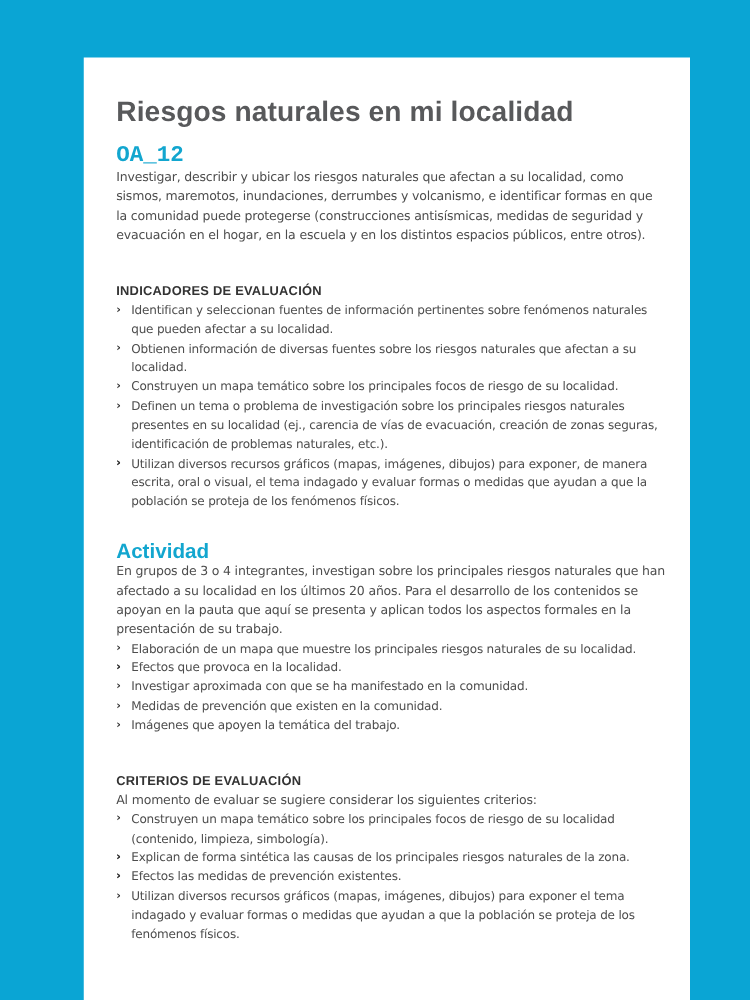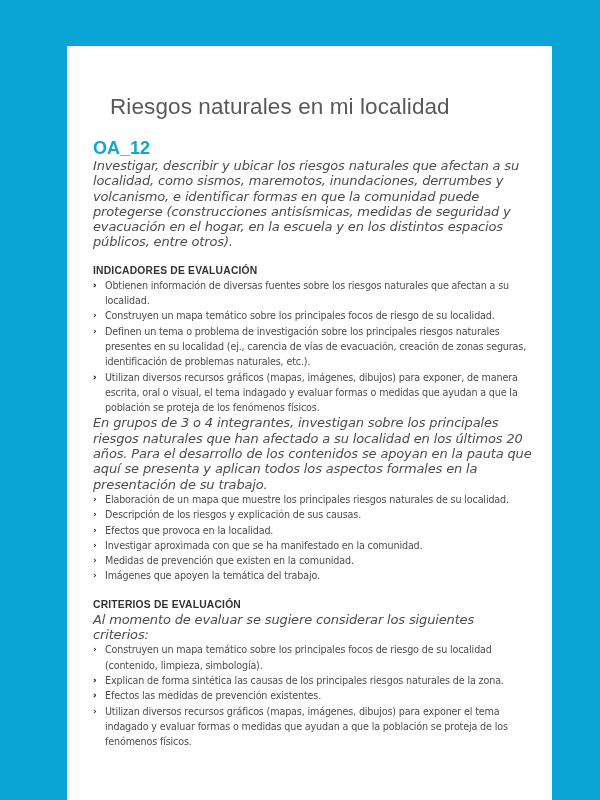--- a/index.html
+++ b/index.html
@@ -11,37 +11,36 @@
     }
     .card {
       position:absolute; left:67px; top:46px; width:485px; height:760px;
       background:#ffffff;
       box-sizing:border-box;
       padding:30px 20px 0 26px;
       color:#4a4a4a;
     }
     .title {
       font-family:"Liberation Sans", sans-serif;
-      font-weight:normal; font-size:22.5px; color:#58595b;
-      margin:17px; line-height:28px; letter-spacing:0.1px;
+      font-weight:bold; font-size:22.5px; color:#58595b;
+      margin:0; line-height:28px; letter-spacing:0.1px;
     }
     .oa {
-      font-family:Liberation Sans, sans-serif;
+      font-family:Liberation Mono, monospace;
       font-weight:bold; font-size:18px; color:#12a6cf;
       margin:11px 0 0 0; line-height:20px;
     }
     p.txt {
-      font-size:13px; line-height:15.3px; margin:0; color:#4d4d4d;
+      font-size:10px; line-height:15.3px; margin:0; color:#4d4d4d;
       letter-spacing:-0.15px;
-      font-style:italic;
     }
     .sub {
       font-family:"Liberation Sans", sans-serif;
       font-weight:bold; font-size:10.3px; color:#333;
-      margin:13px 0 0 0; line-height:15px; letter-spacing:0.2px;
+      margin:30px 0 0 0; line-height:15px; letter-spacing:0.2px;
     }
     ul { list-style:none; margin:0; padding:0; }
     li {
       position:relative; padding-left:12px;
       font-size:9.6px; line-height:15.3px; color:#4d4d4d; letter-spacing:-0.15px;
     }
     li .bullet {
       position:absolute; left:0; top:0; font-weight:bold; color:#333;
       font-size:9px;
     }
@@ -54,32 +53,33 @@
 </head>
 <body>
 
 <div class="card">
   <h1 class="title">Riesgos naturales en mi localidad</h1>
   <h2 class="oa">OA_12</h2>
   <p class="txt">Investigar, describir y ubicar los riesgos naturales que afectan a su localidad, como sismos, maremotos, inundaciones, derrumbes y volcanismo, e identificar formas en que la comunidad puede protegerse (construcciones antisísmicas, medidas de seguridad y evacuación en el hogar, en la escuela y en los distintos espacios públicos, entre otros).</p>
 
   <h3 class="sub">INDICADORES DE EVALUACIÓN</h3>
   <ul>
-    <li><span class="bullet">›</span></li>
+    <li><span class="bullet">›</span><span>Identifican y seleccionan fuentes de información pertinentes sobre fenómenos naturales que pueden afectar a su localidad.</span></li>
     <li><span class="bullet">›</span><span>Obtienen información de diversas fuentes sobre los riesgos naturales que afectan a su localidad.</span></li>
     <li><span class="bullet">›</span><span>Construyen un mapa temático sobre los principales focos de riesgo de su localidad.</span></li>
     <li><span class="bullet">›</span><span>Definen un tema o problema de investigación sobre los principales riesgos naturales presentes en su localidad (ej., carencia de vías de evacuación, creación de zonas seguras, identificación de problemas naturales, etc.).</span></li>
     <li><span class="bullet">›</span></li>
     <li><span class="bullet">›</span><span>Utilizan diversos recursos gráficos (mapas, imágenes, dibujos) para exponer, de manera escrita, oral o visual, el tema indagado y evaluar formas o medidas que ayudan a que la población se proteja de los fenómenos físicos.</span></li>
   </ul>
 
+  <h2 class="act">Actividad</h2>
   <p class="txt">En grupos de 3 o 4 integrantes, investigan sobre los principales riesgos naturales que han afectado a su localidad en los últimos 20 años. Para el desarrollo de los contenidos se apoyan en la pauta que aquí se presenta y aplican todos los aspectos formales en la presentación de su trabajo.</p>
   <ul>
     <li><span class="bullet">›</span><span>Elaboración de un mapa que muestre los principales riesgos naturales de su localidad.</span></li>
-    <li><span class="bullet">›</span><span>Descripción de los riesgos y explicación de sus causas.</span></li>
+    <li><span class="bullet">›</span></li>
     <li><span class="bullet">›</span><span>Efectos que provoca en la localidad.</span></li>
     <li><span class="bullet">›</span><span>Investigar aproximada con que se ha manifestado en la comunidad.</span></li>
     <li><span class="bullet">›</span><span>Medidas de prevención que existen en la comunidad.</span></li>
     <li><span class="bullet">›</span><span>Imágenes que apoyen la temática del trabajo.</span></li>
   </ul>
 
   <h3 class="sub">CRITERIOS DE EVALUACIÓN</h3>
   <p class="txt">Al momento de evaluar se sugiere considerar los siguientes criterios:</p>
   <ul>
     <li><span class="bullet">›</span><span>Construyen un mapa temático sobre los principales focos de riesgo de su localidad (contenido, limpieza, simbología).</span></li>

